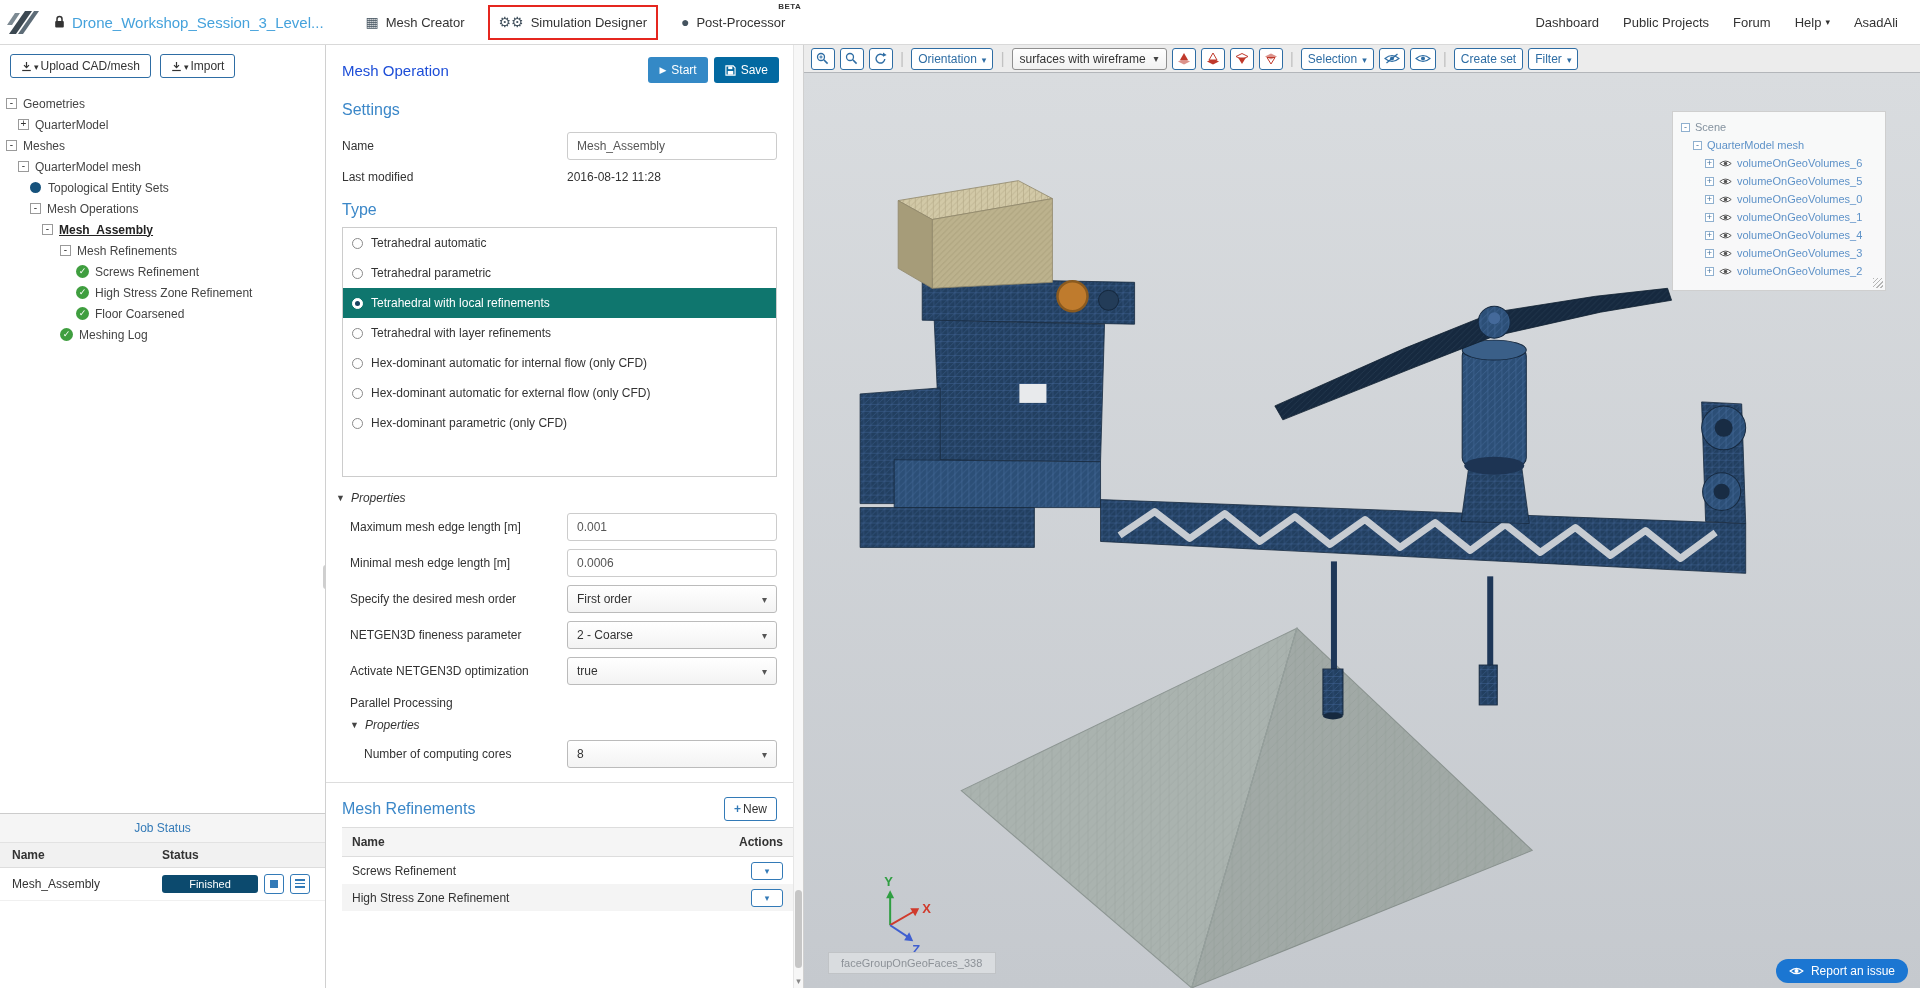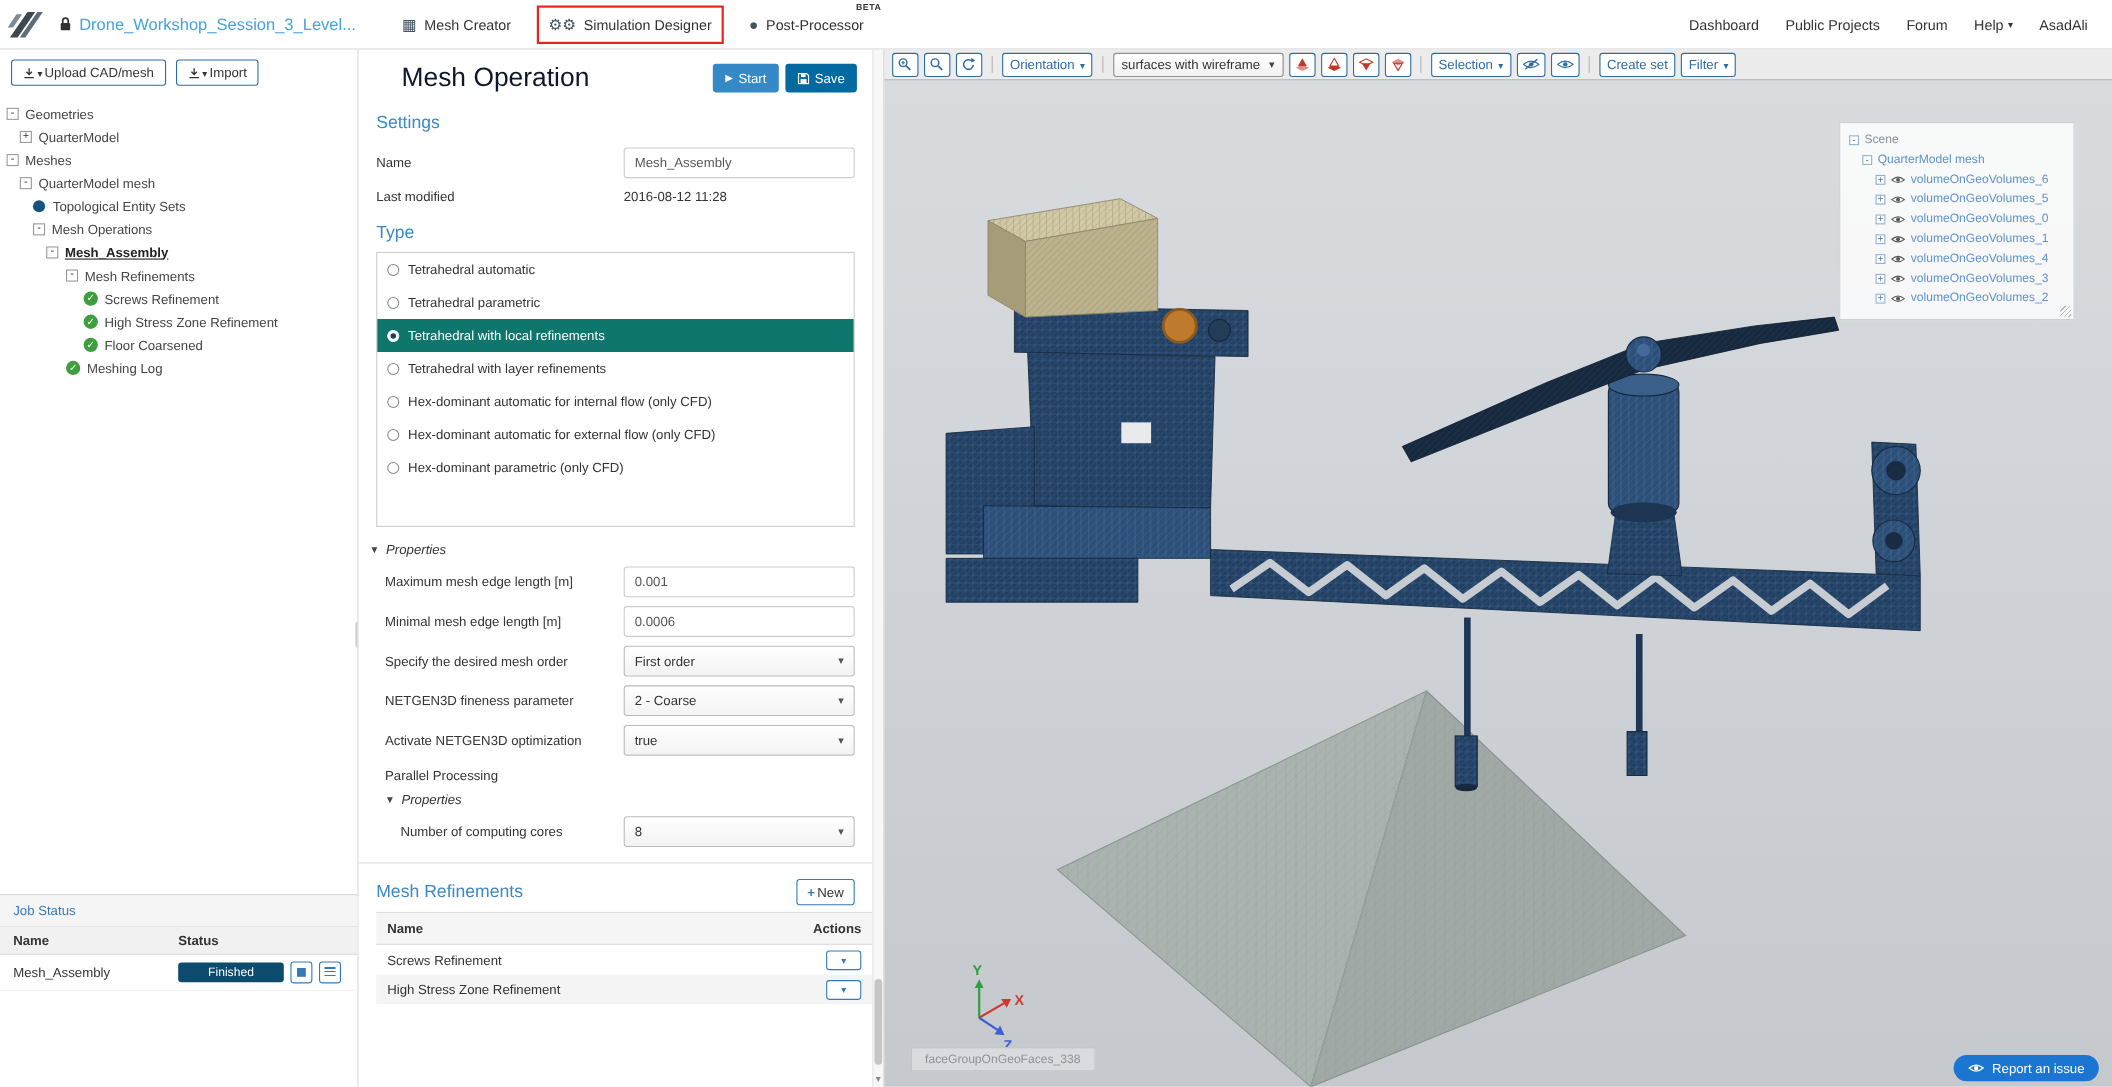--- a/index.html
+++ b/index.html
@@ -34,35 +34,35 @@
   .exp { width:11px; height:11px; flex:0 0 11px; border:1px solid #9a9a9a; background:#fff; font-size:10px; line-height:8px; text-align:center; color:#333; margin-right:6px; }
   .exp.open::before{content:"-"} .exp.closed::before{content:"+"}
   .check { width:13px; height:13px; flex:0 0 13px; border-radius:50%; background:#3f9e3f; color:#fff; font-size:9px; line-height:13px; text-align:center; margin-right:6px; }
   .check::before{content:"✓"}
   .dot { width:11px; height:11px; flex:0 0 11px; border-radius:50%; background:#16527c; margin-right:7px; }
   .titem.active span.tlabel { font-weight:bold; text-decoration:underline; color:#222; }
   .sb-grip { position:absolute; right:-4px; top:478px; width:6px; height:24px; background:#cfcfcf; border-radius:3px; z-index:5; }
 
   
   .job { flex:0 0 175px; border-top:1px solid #ccc; display:flex; flex-direction:column; }
-  .job-title { background:#f5f5f5; color:#337ab7; font-size:12px; padding:7px 12px; border-bottom:1px solid #e2e2e2; }
+  .job-title { background:#f5f5f5; color:#337ab7; font-size:12px; padding:7px 12px; border-bottom:1px solid #e2e2e2;text-align:center; }
   .job-head { display:flex; background:#f1f1f1; border-bottom:1px solid #ddd; font-size:12px; font-weight:bold; padding:5px 12px; }
   .job-col-name { width:150px; }
   .job-row { display:flex; align-items:center; padding:6px 12px; font-size:12px; border-bottom:1px solid #f0f0f0; }
   .job-row .job-col-name { color:#333; }
   .badge { display:inline-block; background:#0c4a6e; color:#fff; font-size:11px; padding:3px 0; width:96px; text-align:center; border-radius:3px; }
   .job-btn { width:20px; height:20px; border:1px solid #337ab7; border-radius:3px; background:#fff; display:inline-flex; align-items:center; justify-content:center; margin-left:6px; cursor:pointer; }
   .icon-stop { width:8px; height:8px; background:#337ab7; }
   .icon-lines { width:10px; height:10px; background:repeating-linear-gradient(#337ab7 0 1.5px, transparent 1.5px 3.5px); }
 
   
   .panel { flex:0 0 478px; border-right:1px solid #d0d0d0; position:relative; background:#fff; overflow:hidden; }
   .panel-inner { position:absolute; inset:0 10px 0 0; overflow:hidden; }
   .p-header { display:flex; align-items:center; justify-content:space-between; padding:12px 14px 6px 16px; }
-  .p-title { font-size:24px; color:#0f172a;margin-left:23px; }
+  .p-title { font-size:15px; color:#1d4ed8; }
   .p-actions { display:flex; gap:6px;border-radius:11px; }
   .btn { display:inline-flex; align-items:center; gap:5px; border:none; border-radius:3px; color:#fff; font-size:12px; padding:6px 11px; cursor:pointer; font-family:inherit; }
   .btn-start { background:#3489c6; }
   .btn-start::before { content:"▶"; font-size:9px; }
   .btn-save { background:#0369a1; }
   .section-h { color:#3b87c8; font-size:16px; margin:12px 16px 8px; }
   .frow { display:flex; align-items:center; justify-content:space-between; padding:5px 16px; }
   .flabel { font-size:12px; color:#333; }
   .fvalue { width:210px; font-size:12px; color:#333; }
   .tinput { width:210px; height:28px; border:1px solid #ccc; border-radius:3px; padding:4px 9px; font-size:12px; color:#555; font-family:inherit; }

